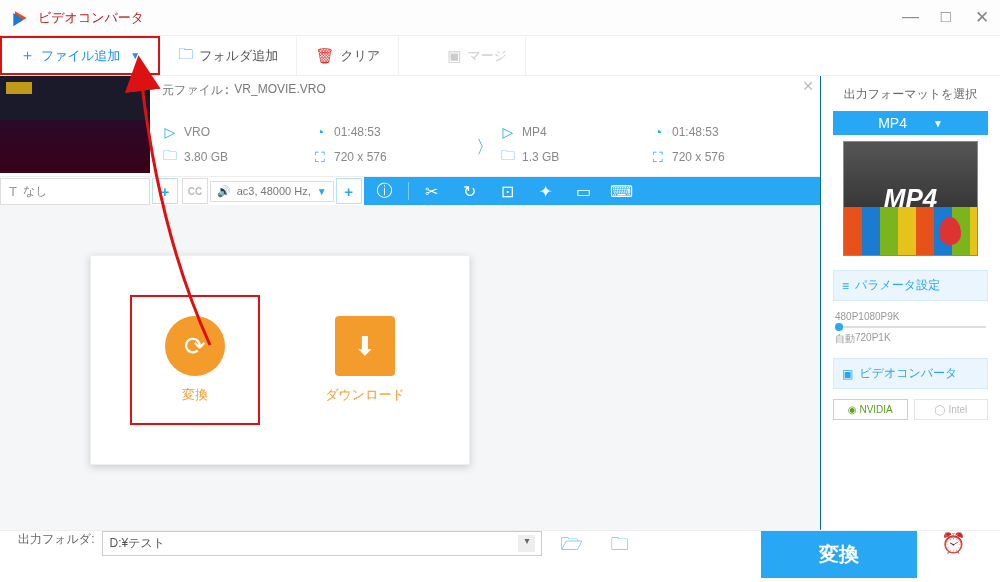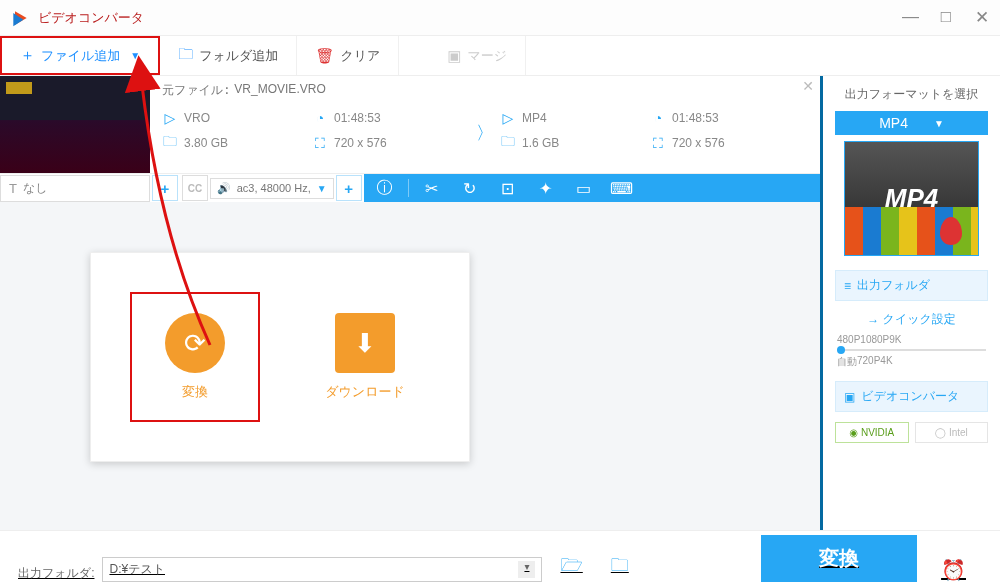--- a/index.html
+++ b/index.html
@@ -12,29 +12,29 @@
 .titlebar .winctrls span { font-size: 17px; color: #888; cursor: pointer; display:inline-block; width:16px; text-align:center; }
 
 .toolbar { height: 40px; display: flex; align-items: stretch; border-bottom: 1px solid #eee; }
 .tb-btn { display: flex; align-items: center; padding: 0 18px; font-size: 13px; color: #555; cursor: pointer; border-right: 1px solid #f0f0f0; }
 .tb-btn.addfile { color: #1e90ff; border: 2px solid #d11; }
 .tb-btn .ic { margin-right: 6px; font-size: 15px; }
 .tb-btn.merge { color: #ccc; margin-left: 30px; }
 
 .content { display: flex; height: calc(100% - 36px - 40px - 52px); }
 .leftpane { flex: 1; background: #f4f6f8; position: relative; overflow: hidden; }
-.rightpane { width: 180px; padding: 10px 12px; background: #fff; border-left: 3px solid #0369a1; }
+.rightpane { width: 180px; padding: 10px 12px; background: #fff; border-left: 1px solid #0369a1; }
 
 .fileitem { background: #fff; display: flex; align-items: stretch; }
 
 .thumb { width: 150px; height: 97px; background: linear-gradient(#1a1a2a 45%, #2a0a2a 46%, #3a0018 100%); position: relative; }
 .thumb::after { content:""; position:absolute; left:6px; top:6px; width:26px; height:12px; background:#c29a1a; font-size:8px; color:#fff; }
 
 .fileinfo { flex: 1; padding: 6px 12px 2px 12px; position: relative; }
-.fileinfo .row0 { display: flex; font-size: 12px; color: #777; margin-bottom: 6px; }
+.fileinfo .row0 { display: flex; font-size: 12px; color: #777; margin-bottom: 20px; }
 .fileinfo .row0 .srclbl, .fileinfo .row0 .outlbl { font-family: "MS Gothic", monospace; letter-spacing:0; }
 .fileinfo .cols { display: flex; }
 .fileinfo .col { flex: 1; }
 .fileinfo .arrowcol { width: 30px; display:flex; align-items:center; justify-content:center; color:#27a7f4; font-size:18px;}
 .fileinfo .line { display: flex; gap: 40px; font-size: 12px; color: #888; margin: 5px 0; font-family: "MS Gothic", monospace; }
 .fileinfo .cell { display: inline-flex; align-items: center; gap: 6px; min-width:110px; }
 .ic-sm { color: #27a7f4; font-size: 14px; width:16px; text-align:center; }
 .close-x { position: absolute; top: 2px; right: 6px; color: #bbb; font-size: 14px; cursor: pointer; }
 .edit-pen { color:#27a7f4; margin-left:6px; font-size:12px; cursor:pointer;}
 
@@ -68,21 +68,21 @@
 .quickhdr { font-size:12px; color:#27a7f4; text-align:center; margin:4px 0 6px; }
 .quickhdr::before{content:"→ ";}
 .quality-scale { position:relative; padding:0 2px; }
 .qrow { display:flex; justify-content:flex-start; font-size:10px; color:#999; }
 .qline { height:2px; background:#ddd; margin:4px 0; position:relative;}
 .qline .dot{position:absolute; top:-3px; width:8px;height:8px;border-radius:50%;background:#27a7f4;}
 .gpurow { display:flex; gap:6px; margin-top:10px;}
 .gpubox { flex:1; border:1px solid #e5e5e5; padding:4px 2px; font-size:10px; text-align:center; display:flex; align-items:center; justify-content:center; gap:3px;}
 .nv { color:#5a9e1c; border-color:#bde29a;} .intl{color:#bbb;}
 
-.footer { position:absolute; bottom:0; left:0; right:0; height:52px; display:flex; align-items:flex-end; padding:0 18px; background:#fff; border-top:1px solid #eee; gap:8px;text-decoration:underline;}
+.footer { position:absolute; bottom:0; left:0; right:0; height:52px; display:flex; align-items:flex-start; padding:0 18px; background:#fff; border-top:1px solid #eee; gap:8px;}
 .footer .lbl{font-size:12px; color:#666;}
 .footer .pathbox{ flex:0 0 440px; border:1px solid #ccc; font-size:12px; padding:3px 6px; color:#555; display:flex; font-family:"MS Gothic",monospace;}
 .footer .pathbox .dd{margin-left:auto;background:#eee;padding:0 6px;color:#666;font-size:10px;}
 .fic { color:#27a7f4; font-size:18px; padding:0 10px; cursor:pointer;}
 .convertbtn { margin-left:auto; background:#27a7f4; color:#fff; font-size:20px; font-weight:600; padding:10px 58px; cursor:pointer;}
 .alarm{ color:#27a7f4; font-size:20px; padding:0 16px; cursor:pointer;}
 
 
 .arrow-annot { position:absolute; left:80px; top:55px; pointer-events:none; z-index:50; }
 </style>
@@ -166,21 +166,21 @@
                   <span>MP4</span>
                 </span>
               <span class="cell">
                   <span class="ic-sm">◔</span>
                   <span>01:48:53</span>
                 </span>
             </div>
             <div class="line">
               <span class="cell">
                   <span class="ic-sm">🗀</span>
-                  <span>1.6 GB</span>
+                  <span>1.3 GB</span>
                 </span>
               <span class="cell">
                   <span class="ic-sm">⛶</span>
                   <span>720 x 576</span>
                 </span>
             </div>
           </div>
         </div>
       </div>
     </div>
@@ -231,36 +231,35 @@
       <span>MP4</span>
       <span class="chev">▼</span>
     </div>
     <div class="fmtbox">
       <div class="mp4txt">MP4</div>
       <div class="stripe"></div>
       <div class="balloon"></div>
     </div>
     <div class="panelbtn">
       <span>≡</span>
-      <span>出力フォルダ</span>
-    </div>
-    <div class="quickhdr">クイック設定</div>
+      <span>パラメータ設定</span>
+    </div>
     <div class="quality-scale">
       <div class="qrow">
         <span>480P</span>
         <span>1080P</span>
         <span>9K</span>
       </div>
       <div class="qline">
           <span class="dot" style="left:0"></span>
         </div>
       <div class="qrow">
         <span>自動</span>
         <span>720P</span>
-        <span>4K</span>
+        <span>1K</span>
       </div>
     </div>
     <div class="panelbtn" style="margin-top:12px">
       <span>▣</span>
       <span>ビデオコンバータ</span>
     </div>
     <div class="gpurow">
       <div class="gpubox nv">
           <span>◉</span>
           <span>NVIDIA</span>

